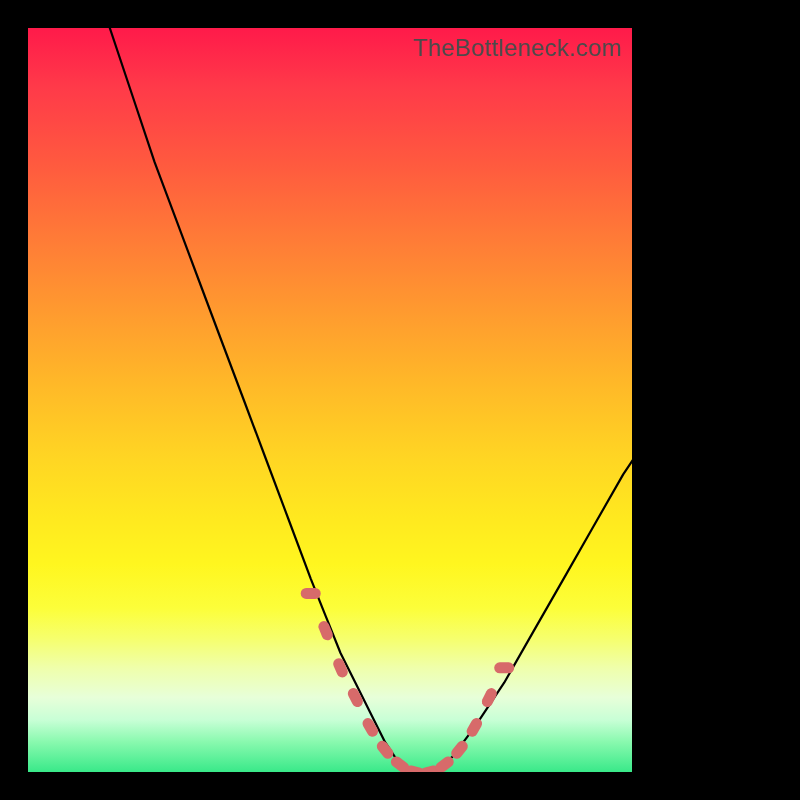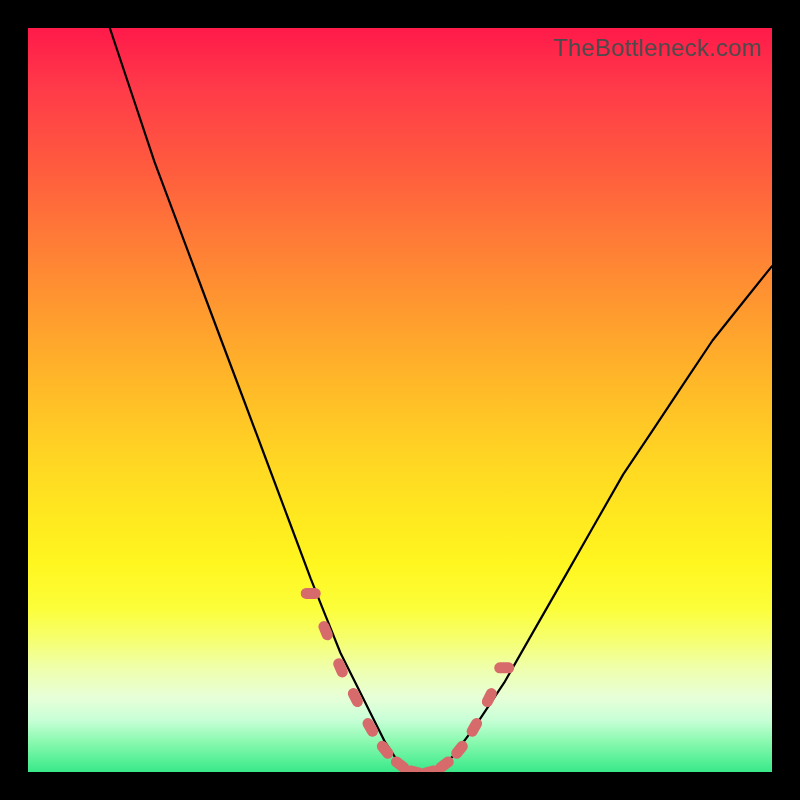--- a/index.html
+++ b/index.html
@@ -14,21 +14,21 @@
   .frame {
     position: relative;
     width: 800px;
     height: 800px;
     background: #000;
   }
   .plot {
     position: absolute;
     left: 28px;
     top: 28px;
-    width: 744px;
+    width: 604px;
     height: 744px;
     background: linear-gradient(
       to bottom,
       #ff1a4a 0%,
       #ff3a49 8%,
       #ff593f 18%,
       #ff7a37 28%,
       #ff9a2f 38%,
       #ffb928 48%,
       #ffd623 58%,

